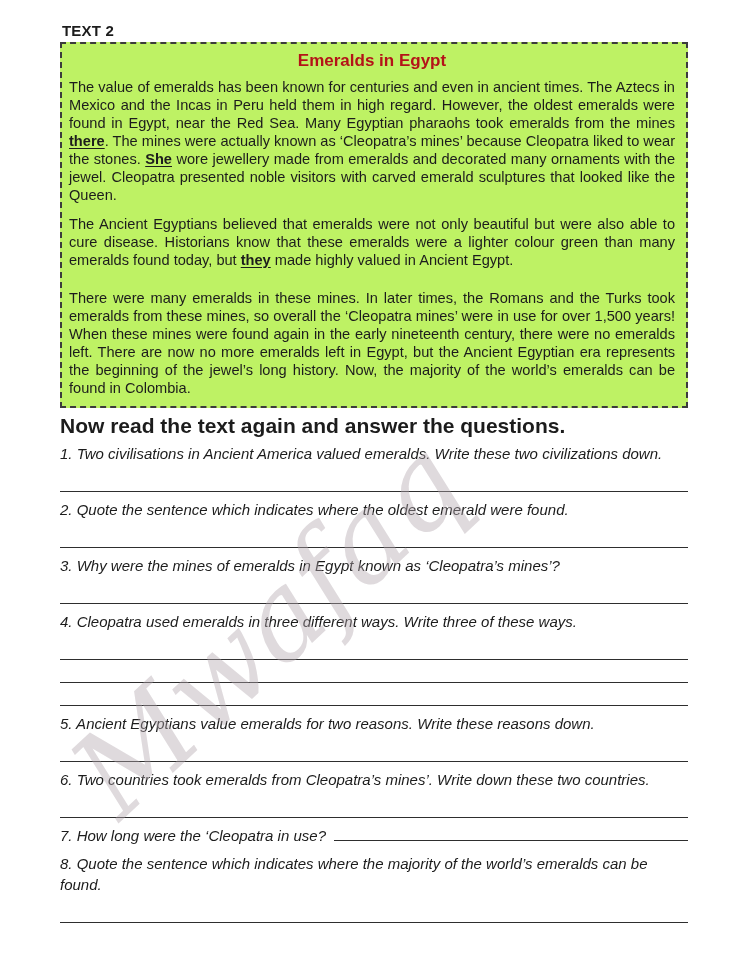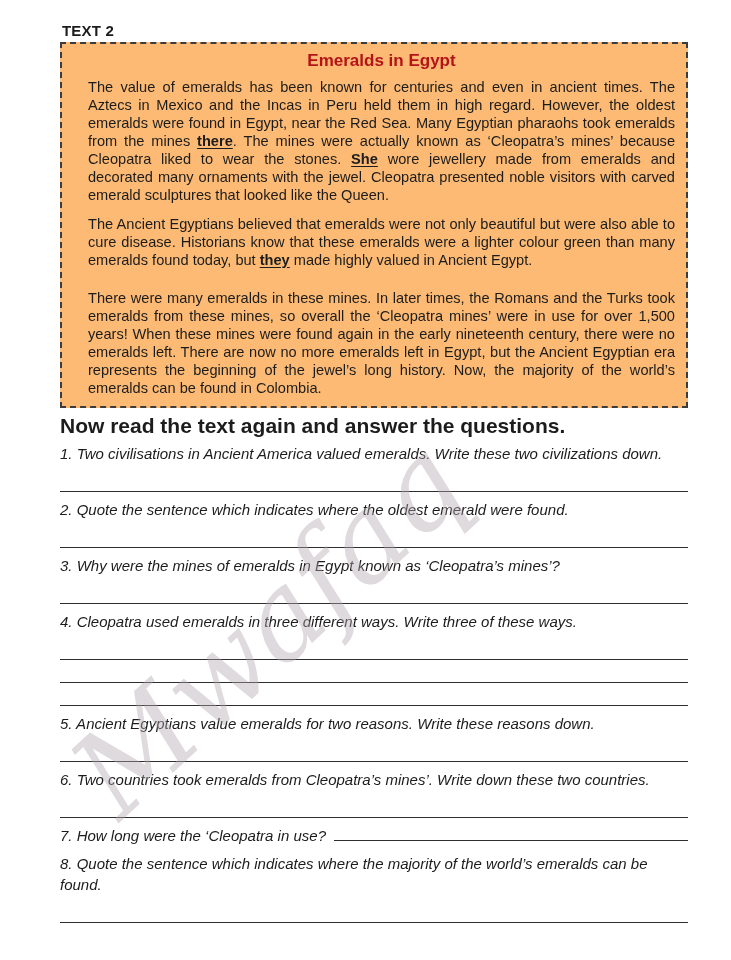--- a/index.html
+++ b/index.html
@@ -14,22 +14,22 @@
     padding:20px 43px 0 60px;
   }
   .text-label{
     font-weight:bold;
     font-size:15px;
     margin:2px 0 3px 2px;
     letter-spacing:.2px;
   }
   .reading-box{
     border:2px dashed #3c3c3c;
-    background:#fdba74;
-    padding:5px 11px 9px 26px;
+    background:#bef264;
+    padding:5px 11px 9px 7px;
     box-sizing:border-box;
   }
   .box-title{
     text-align:center;
     font-weight:bold;
     font-size:17px;
     color:#b41318;
     margin:2px 0 7px 0;
   }
   .para{

